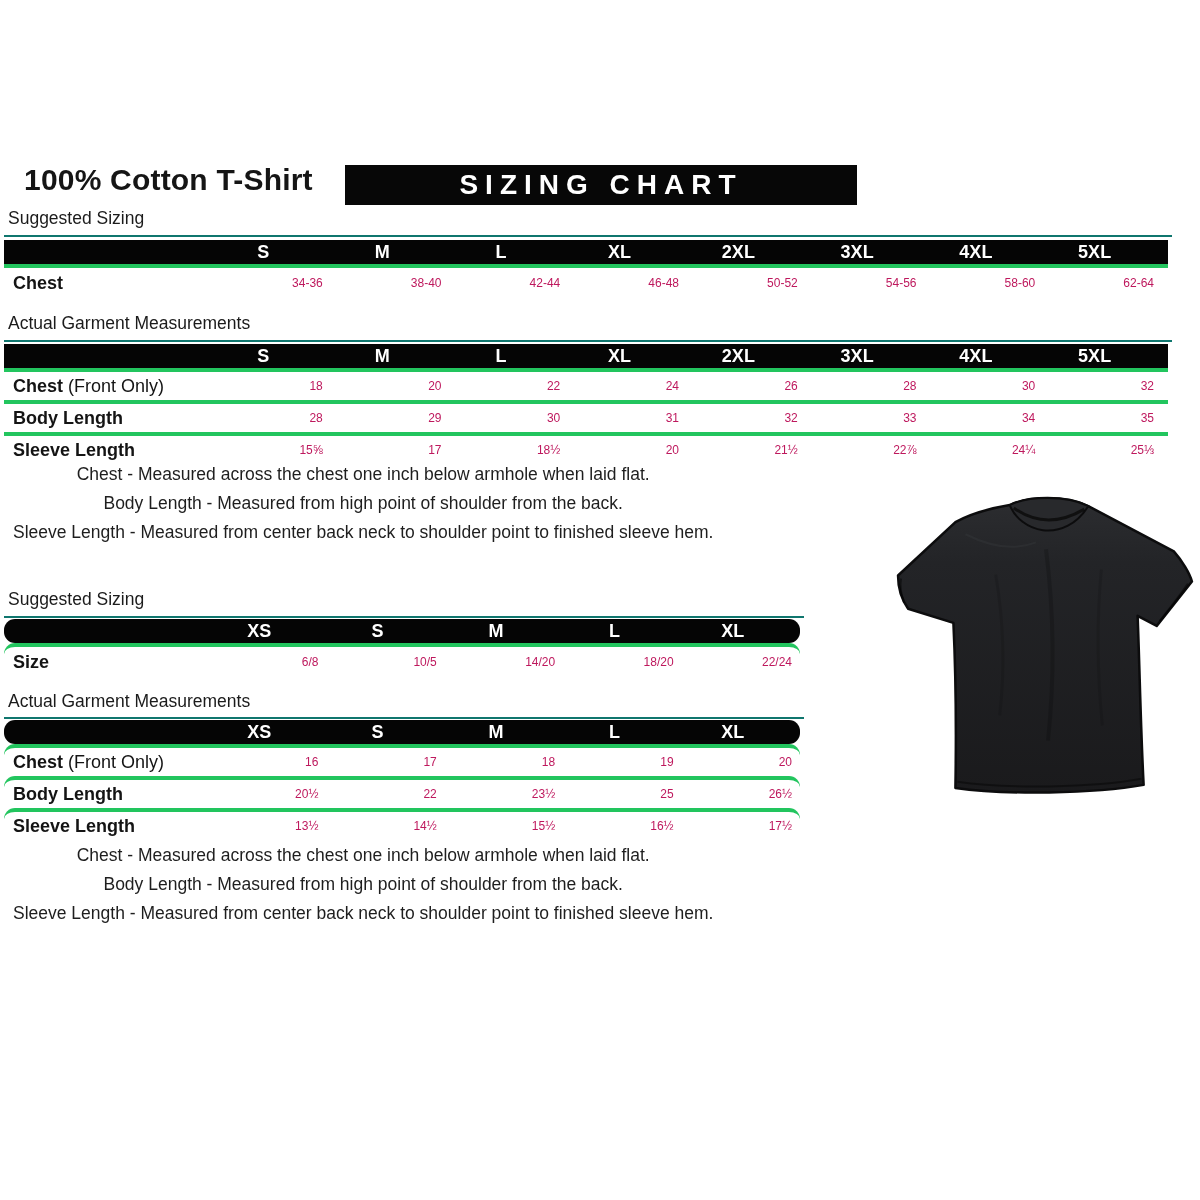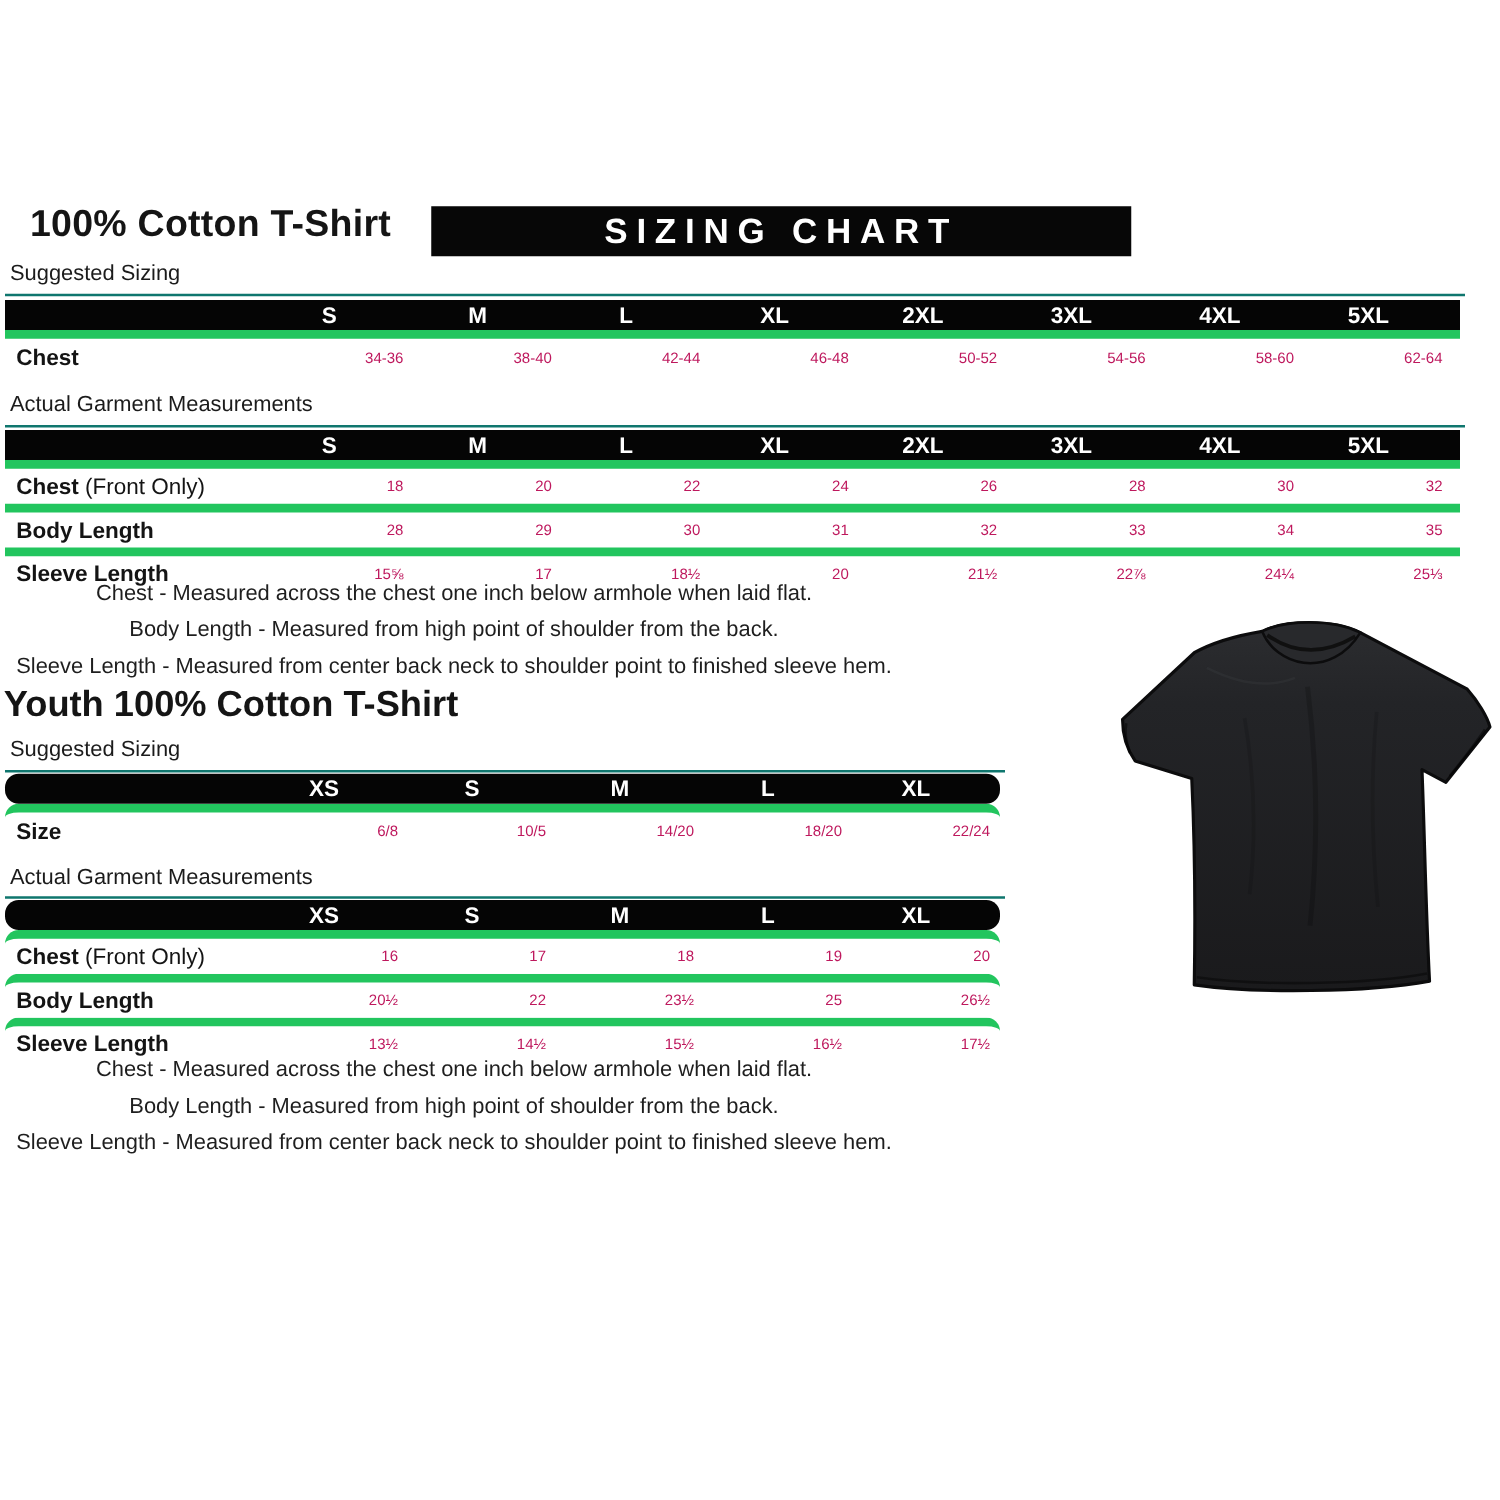--- a/index.html
+++ b/index.html
@@ -2,40 +2,40 @@
 <html><head>
 <meta charset="utf-8">
 <style>
   html,body{margin:0;padding:0;background:#fff;}
   #canvas{
     position:relative;width:1200px;height:1200px;background:#ffffff;overflow:hidden;
     font-family:"Liberation Sans","DejaVu Sans",sans-serif;color:#1c1c1c;
   }
   
   .page-title{position:absolute;left:12px;top:163px;font-size:30px;font-weight:bold;color:#151515;letter-spacing:0.2px;margin-left:12px;}
-  .banner{position:absolute;left:345px;top:165px;width:560px;height:40px;background:#070707;}
+  .banner{position:absolute;left:345px;top:165px;width:512px;height:40px;background:#070707;}
   .banner span{display:block;text-align:center;line-height:40px;color:#fff;font-weight:bold;font-size:28px;letter-spacing:7px;}
   
   .sec-label{position:absolute;font-size:17.5px;color:#1b1b1b;border-bottom:2px solid #0f766e;padding-left:4px;}
   .lbl-adult-sug{left:4px;top:208px;width:1164px;height:27px;}
   .lbl-adult-meas{left:4px;top:313px;width:1164px;height:27px;}
   .lbl-youth-sug{left:4px;top:589px;width:796px;height:27px;}
   .lbl-youth-meas{left:4px;top:691px;width:796px;height:26px;}
   
   .table{position:absolute;}
   .t-adult-sug{left:4px;top:240px;width:1164px;}
   .t-adult-meas{left:4px;top:344px;width:1164px;}
   .t-youth-sug{left:4px;top:619px;width:796px;}
   .t-youth-meas{left:4px;top:720px;width:796px;}
   .thead,.trow{display:grid;align-items:center;}
   .adult-grid .thead,.adult-grid .trow{grid-template-columns:200px repeat(8,1fr);padding-right:14px;}
   .youth-grid .thead,.youth-grid .trow{grid-template-columns:196px repeat(5,1fr);padding-right:8px;border-radius:11px;}
   .thead{background:#050505;height:24px;}
   .hcell{color:#fff;font-weight:bold;font-size:18px;text-align:center;line-height:24px;}
-  .trow{height:30px;border-top:7px solid #22c55e;}
+  .trow{height:30px;border-top:4px solid #22c55e;}
   .meas .trow{height:28px;}
   .cell{text-align:right;font-size:12px;color:#be185d;}
   .rlabel{padding-left:9px;font-size:18px;color:#141414;white-space:nowrap;}
   .rl-b{font-weight:bold;}
   .rl-s{font-weight:normal;}
   
   .notes{position:absolute;font-size:17.5px;line-height:29px;color:#1e1e1e;text-align:center;}
   .notes-adult{left:13px;top:460px;}
   .notes-youth{left:13px;top:841px;}
   
@@ -128,21 +128,20 @@
       <div class="cell">25⅓</div>
     </div>
   </div>
 
   <div class="notes notes-adult">
     <div>Chest - Measured across the chest one inch below armhole when laid flat.</div>
     <div>Body Length - Measured from high point of shoulder from the back.</div>
     <div>Sleeve Length - Measured from center back neck to shoulder point to finished sleeve hem.</div>
   </div>
 
-  <div class="youth-title">Youth 100% Cotton T-Shirt</div>
 
   <div class="sec-label lbl-youth-sug">Suggested Sizing</div>
 
   <div class="table youth-grid t-youth-sug">
     <div class="thead">
       <div class="hcell"></div>
       <div class="hcell">XS</div>
       <div class="hcell">S</div>
       <div class="hcell">M</div>
       <div class="hcell">L</div>

